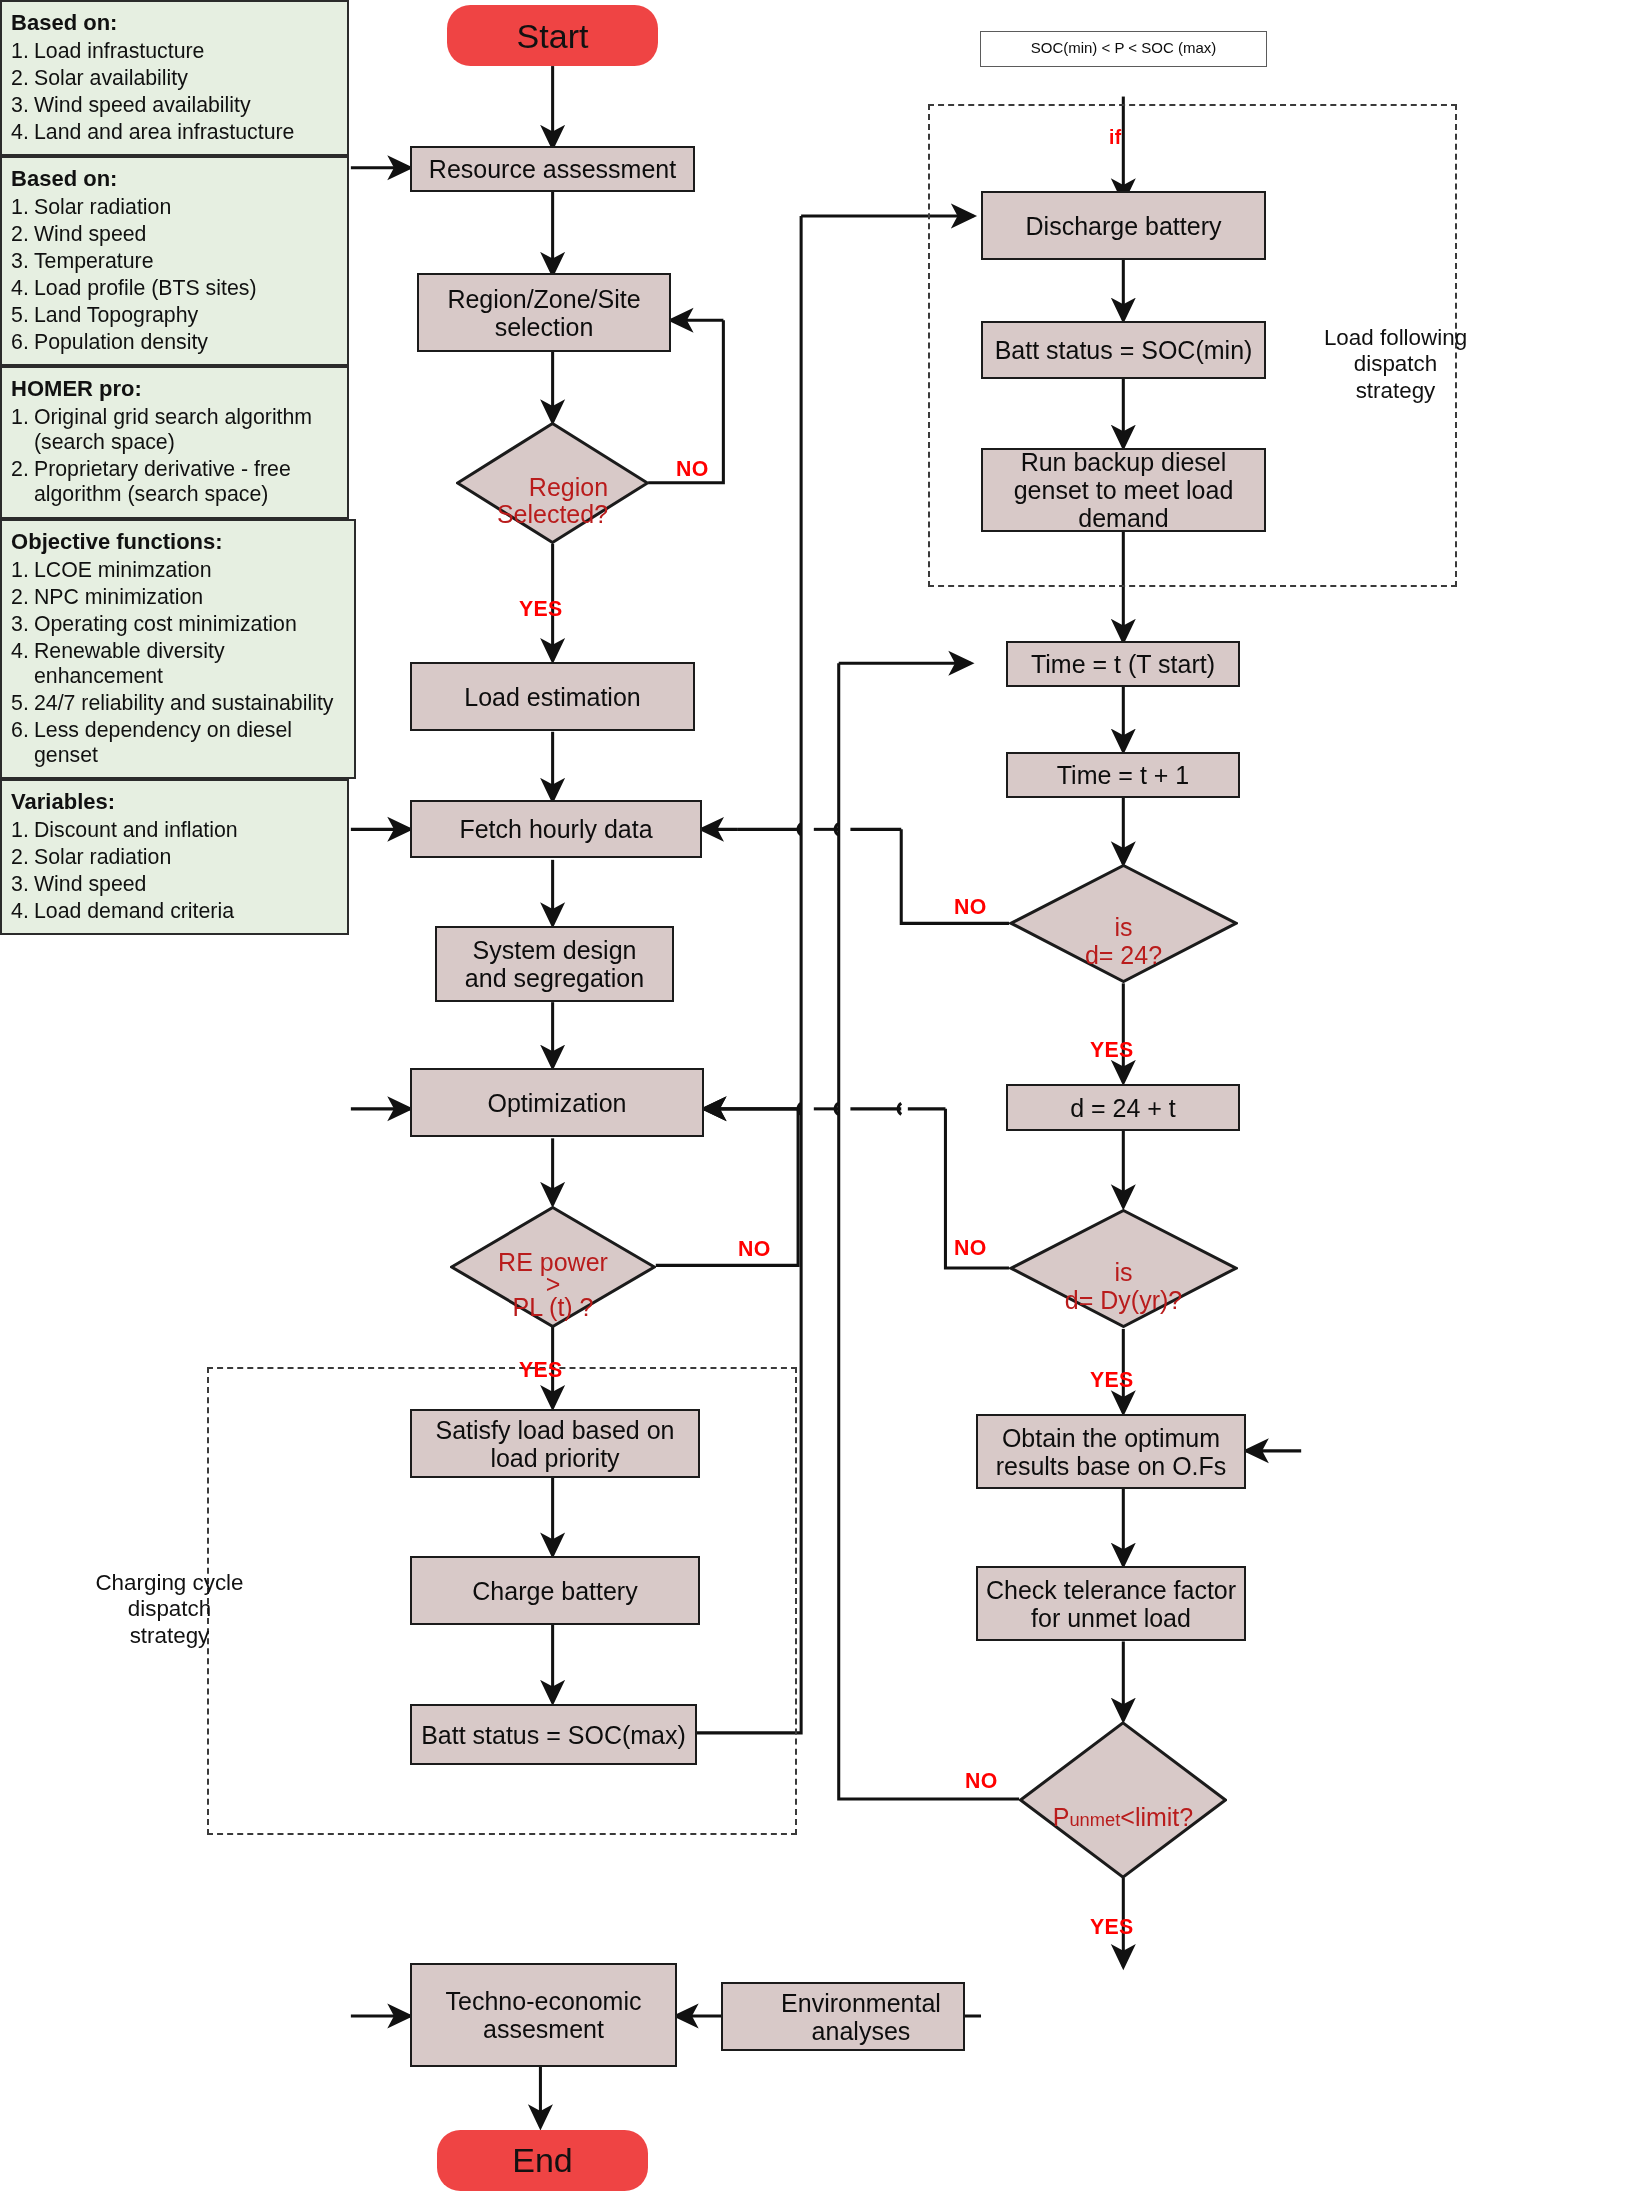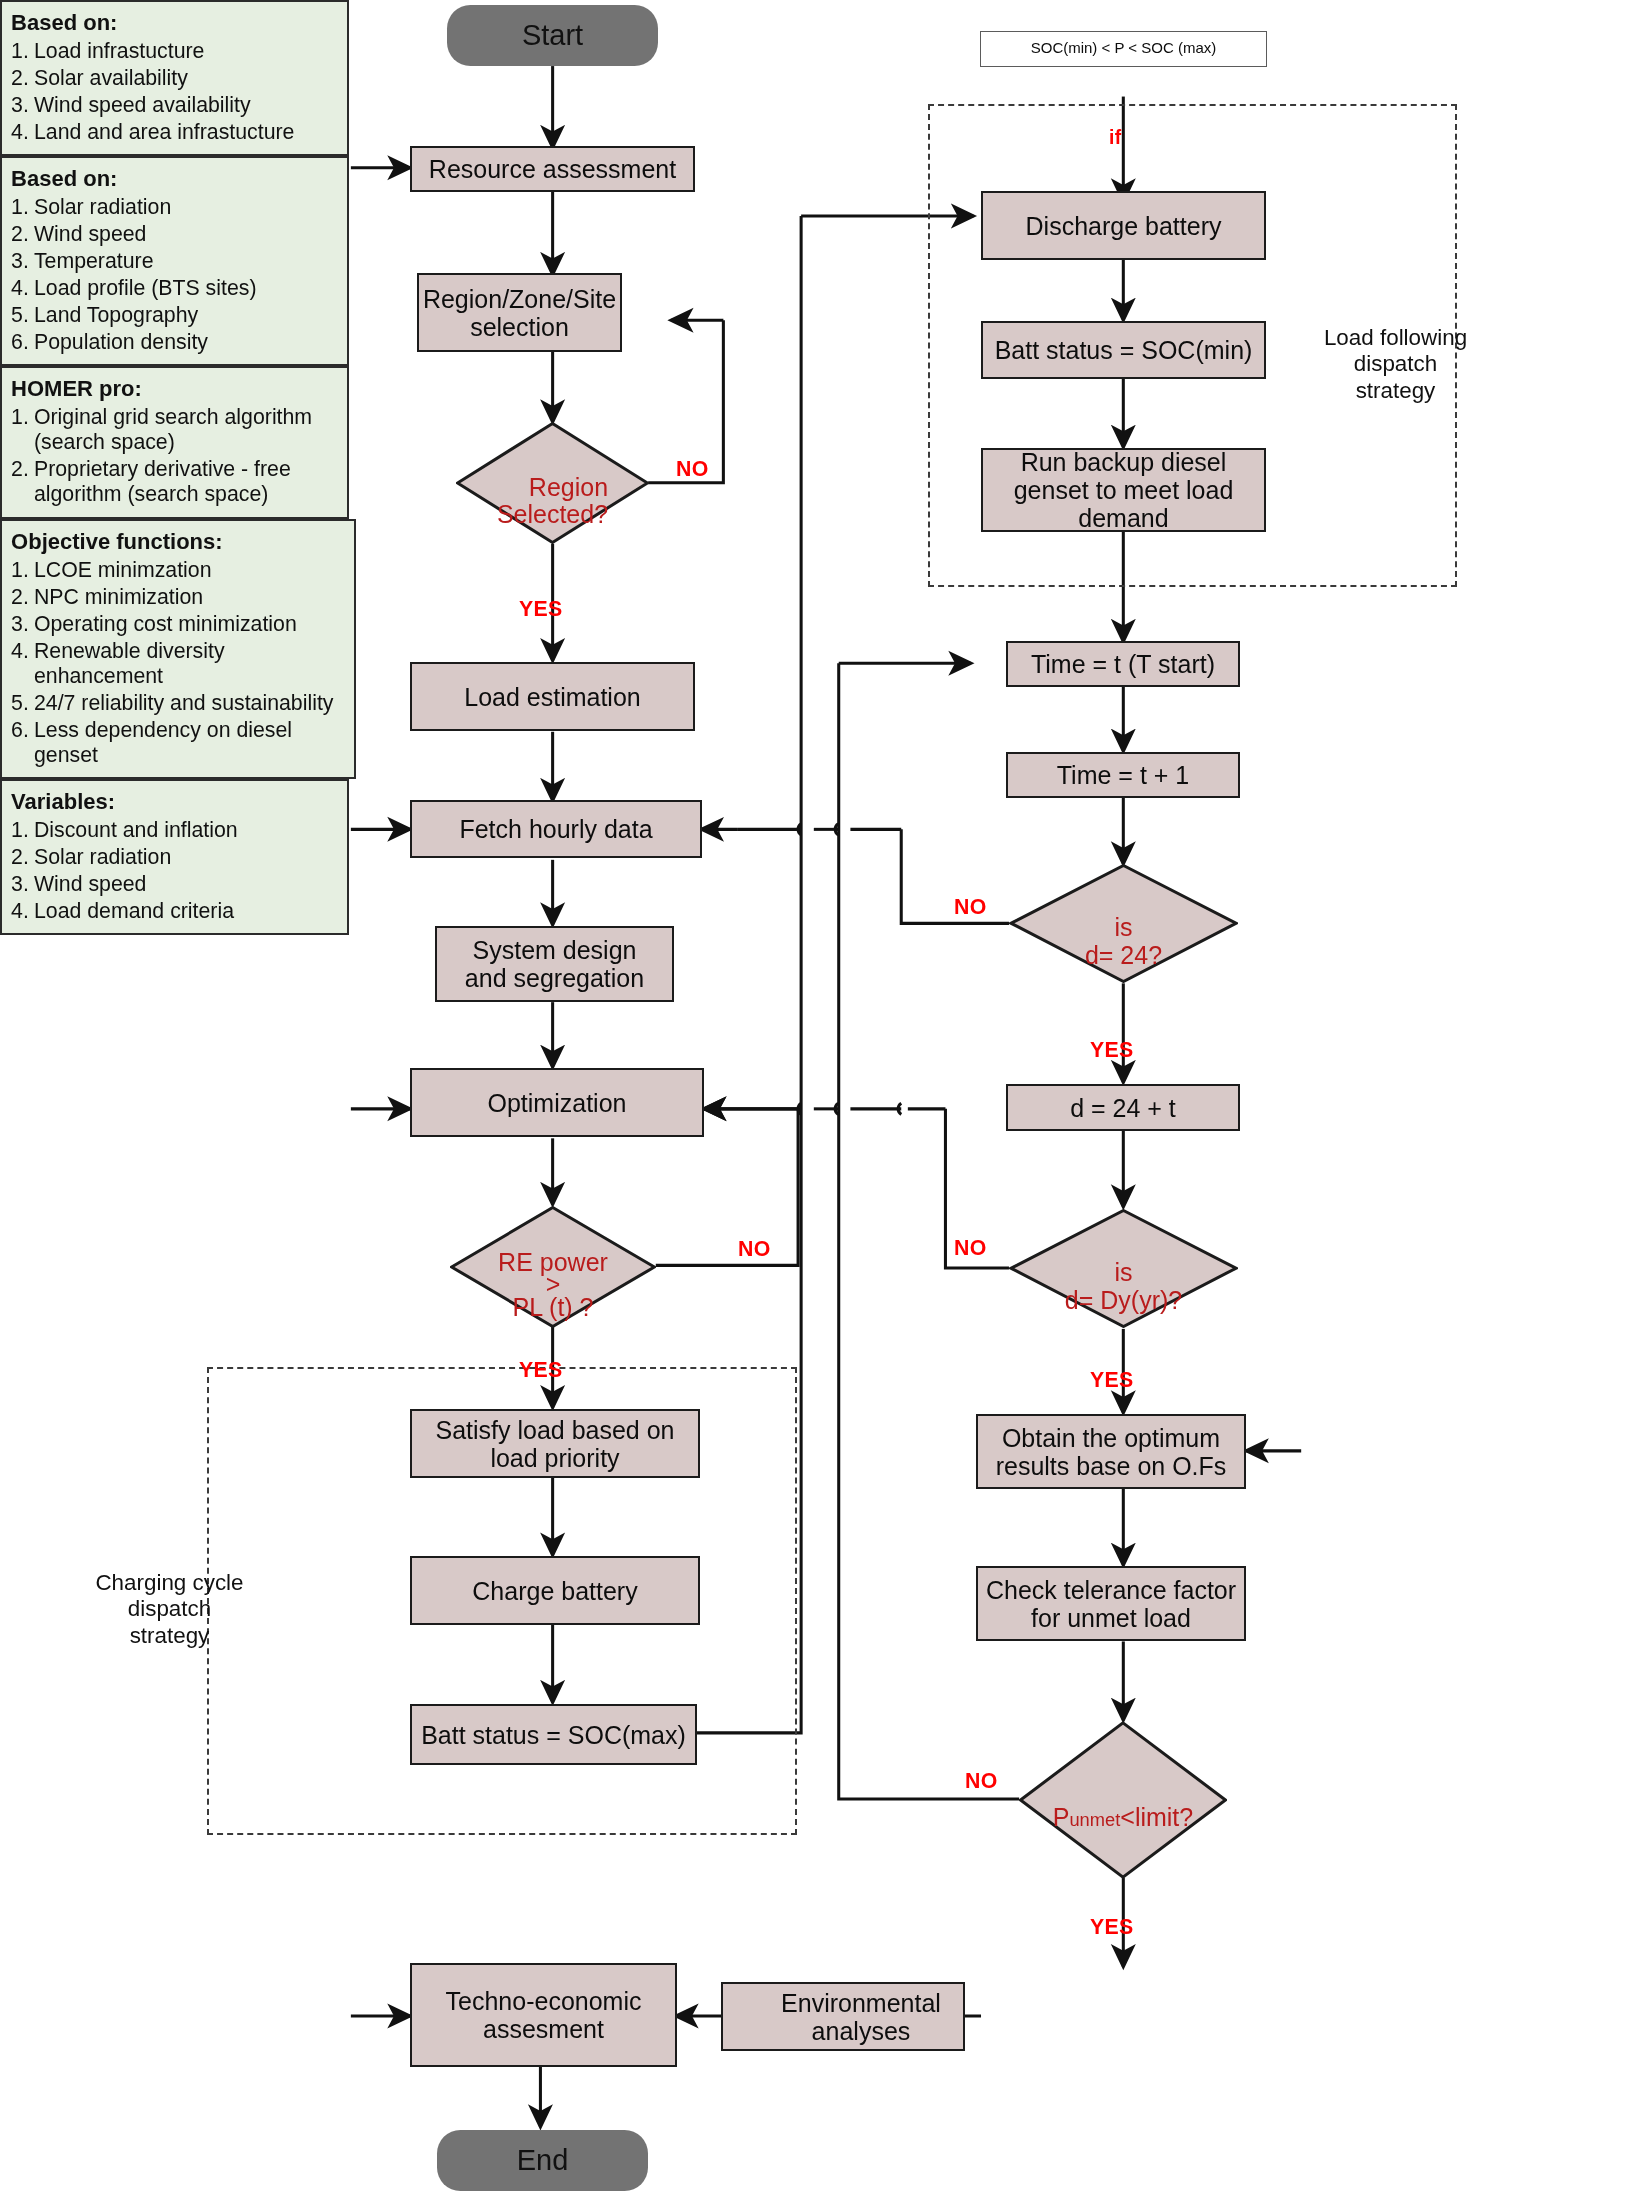--- a/index.html
+++ b/index.html
@@ -3,21 +3,21 @@
 <meta charset="utf-8">
 <style>
   html,body{margin:0;padding:0;background:#ffffff;}
   body{font-family:"Liberation Sans", sans-serif;}
   #canvas{position:relative;width:1649px;height:2205px;background:#ffffff;overflow:hidden;}
   svg.wires{position:absolute;left:0;top:0;width:1649px;height:2205px;pointer-events:none;}
 
   .node{position:absolute;box-sizing:border-box;display:flex;align-items:center;justify-content:center;text-align:center;
         color:#0d0d0d;line-height:1.12;}
   .proc{background:#d8c9c8;border:2px solid #1b1b1b;font-size:25px;padding:3px 5.1px;}
-  .term{background:#737373;border:none;border-radius:23.4px;font-size:29px;color:#111;}
+  .term{background:#ef4444;border:none;border-radius:23.4px;font-size:34px;color:#111;}
   .note{background:#e6efe1;border:2px solid #2b2b2b;font-size:21.3px;display:block;text-align:left;padding:8.1px 8.1px 7.1px 9.1px;color:#111;}
   .note .ttl{font-weight:bold;display:block;margin-bottom:3px;font-size:22px;}
   .note ol{margin:0;padding:0;list-style:none;}
   .note li{display:flex;margin-bottom:2px;}
   .note li .num{flex:0 0 auto;margin-right:5.1px;}
   .note li .txt{flex:1 1 auto;}
   .plainbox{background:#ffffff;border:1.5px solid #5b5b5b;font-size:15px;}
   .caption{position:absolute;font-size:22.4px;color:#111;text-align:center;line-height:1.18;}
   .lbl{position:absolute;color:#ff0000;font-weight:bold;font-size:21.3px;letter-spacing:0.3px;}
   .lbl.small{font-size:19.3px;}
@@ -166,21 +166,21 @@
   </div>
 
   <div class="node term" style="left:437px;top:2130px;width:211px;height:61px;">
     <span>End</span>
   </div>
 
   <div class="node proc" style="left:410px;top:146px;width:285px;height:46px;">
     <span>Resource assessment</span>
   </div>
 
-  <div class="node proc" style="left:417px;top:273px;width:205px;height:79px;white-space:pre-line;">
+  <div class="node proc" style="left:417px;top:273px;width:254px;height:79px;white-space:pre-line;">
     <span>Region/Zone/Site
 selection</span>
   </div>
 
   <div class="diamond" style="left:456px;top:422px;width:193px;height:122px;">
     <svg width="193" height="122" viewBox="0 0 380 240">
       <polygon points="190,3 377,120 190,237 3,120" fill="#d8c9c8" stroke="#1b1b1b" stroke-width="6"></polygon>
     </svg>
     <div class="dtext" style="white-space:pre-line;">
       <span>Region

